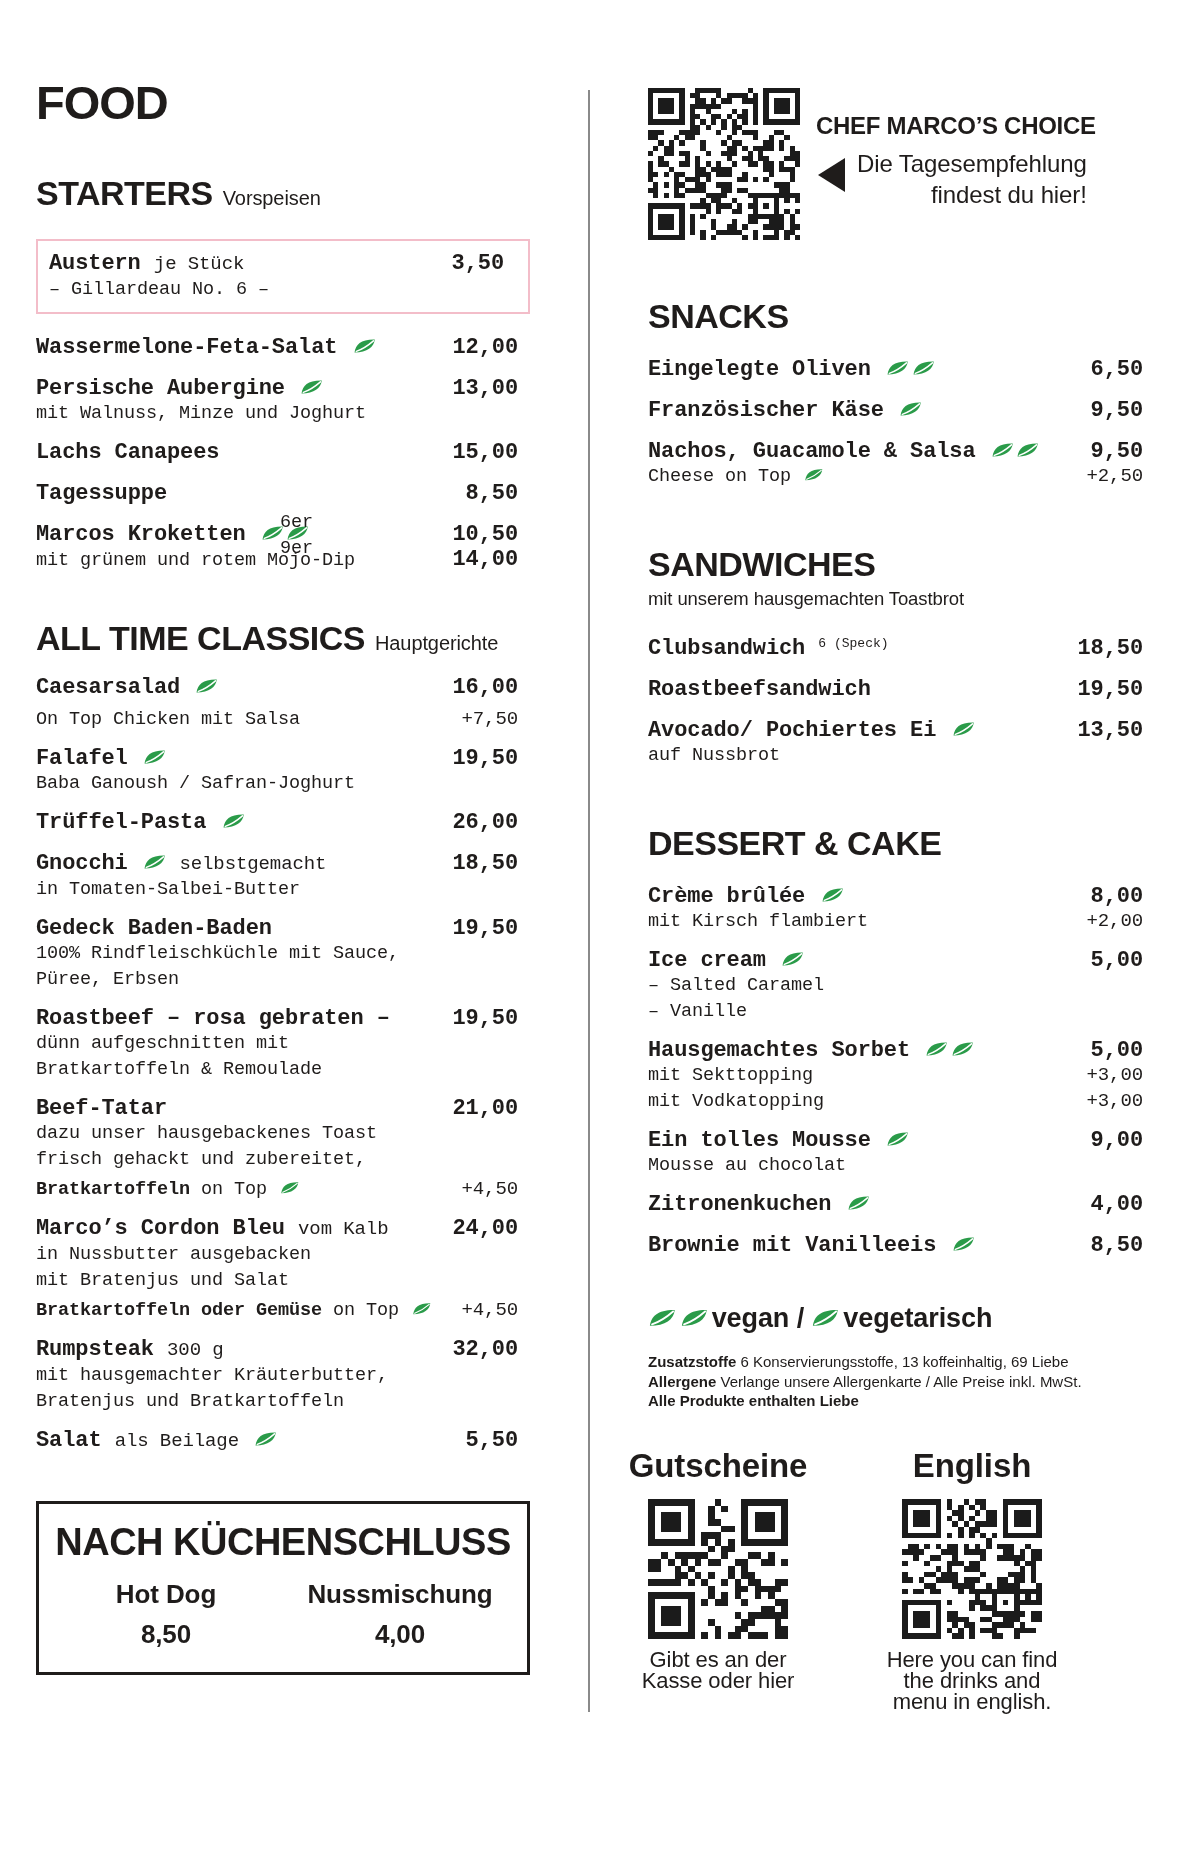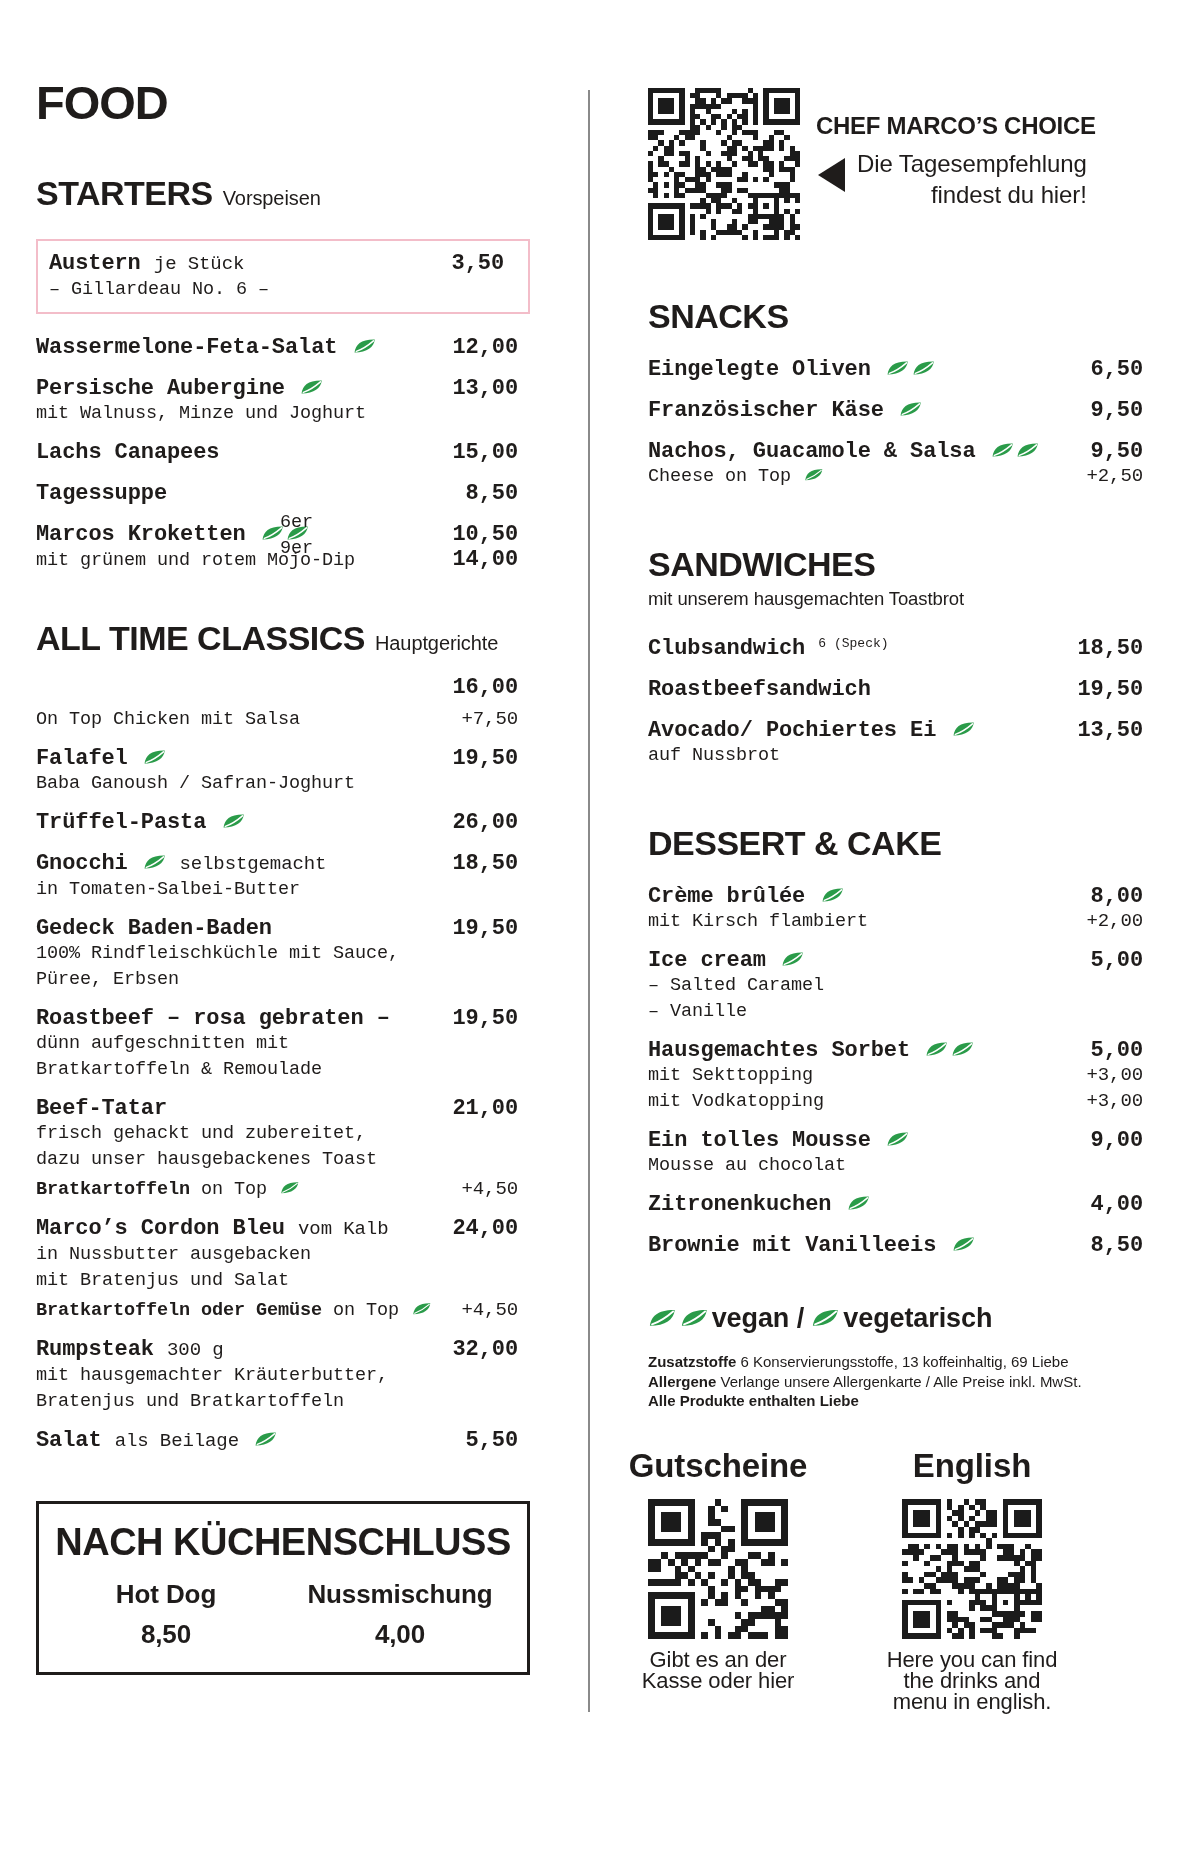--- a/index.html
+++ b/index.html
@@ -162,20 +162,24 @@
       </div>
     </div>
 
   <div class="sec-head">
     <h2 class="h-big">ALL TIME CLASSICS</h2><span class="h-sub">Hauptgerichte</span>
   </div>
 
   <div class="menu-list" style="margin-top:16px">
       <div class="item">
         <div class="row row-t">
+          <span class="segs"><b class="seg-b">Caesarsalad</b> <svg class="leaf" viewBox="0 0 26 18">
+              <path d="M1.5 16.5 C2.5 7.5, 9 1.5, 24.5 1.8 C23.5 10.5, 16 16.5, 1.5 16.5 Z"></path>
+              <path class="vein" d="M3.5 15.2 C9 13.2, 17.5 8, 23 3.2"></path>
+            </svg></span>
           <span class="price price-b">16,00</span>
         </div>
         <div class="row row-a">
           <span class="segs"><span class="seg-r">On Top Chicken mit Salsa</span></span>
           <span class="price price-r">+7,50</span>
         </div>
       </div>
       <div class="item">
         <div class="row row-t">
           <span class="segs"><b class="seg-b">Falafel</b> <svg class="leaf" viewBox="0 0 26 18">
@@ -232,24 +236,24 @@
         <div class="row row-d">
           <span class="segs"><span class="seg-r">Bratkartoffeln &amp; Remoulade</span></span>
         </div>
       </div>
       <div class="item">
         <div class="row row-t">
           <span class="segs"><b class="seg-b">Beef-Tatar</b></span>
           <span class="price price-b">21,00</span>
         </div>
         <div class="row row-d">
+          <span class="segs"><span class="seg-r">dazu unser hausgebackenes Toast</span></span>
+        </div>
+        <div class="row row-d">
           <span class="segs"><span class="seg-r">frisch gehackt und zubereitet,</span></span>
-        </div>
-        <div class="row row-d">
-          <span class="segs"><span class="seg-r">dazu unser hausgebackenes Toast</span></span>
         </div>
         <div class="row row-a">
           <span class="segs"><b class="seg-bs">Bratkartoffeln</b> <span class="seg-r">on Top</span> <svg class="leaf" viewBox="0 0 26 18">
               <path d="M1.5 16.5 C2.5 7.5, 9 1.5, 24.5 1.8 C23.5 10.5, 16 16.5, 1.5 16.5 Z"></path>
               <path class="vein" d="M3.5 15.2 C9 13.2, 17.5 8, 23 3.2"></path>
             </svg></span>
           <span class="price price-r">+4,50</span>
         </div>
       </div>
       <div class="item">

